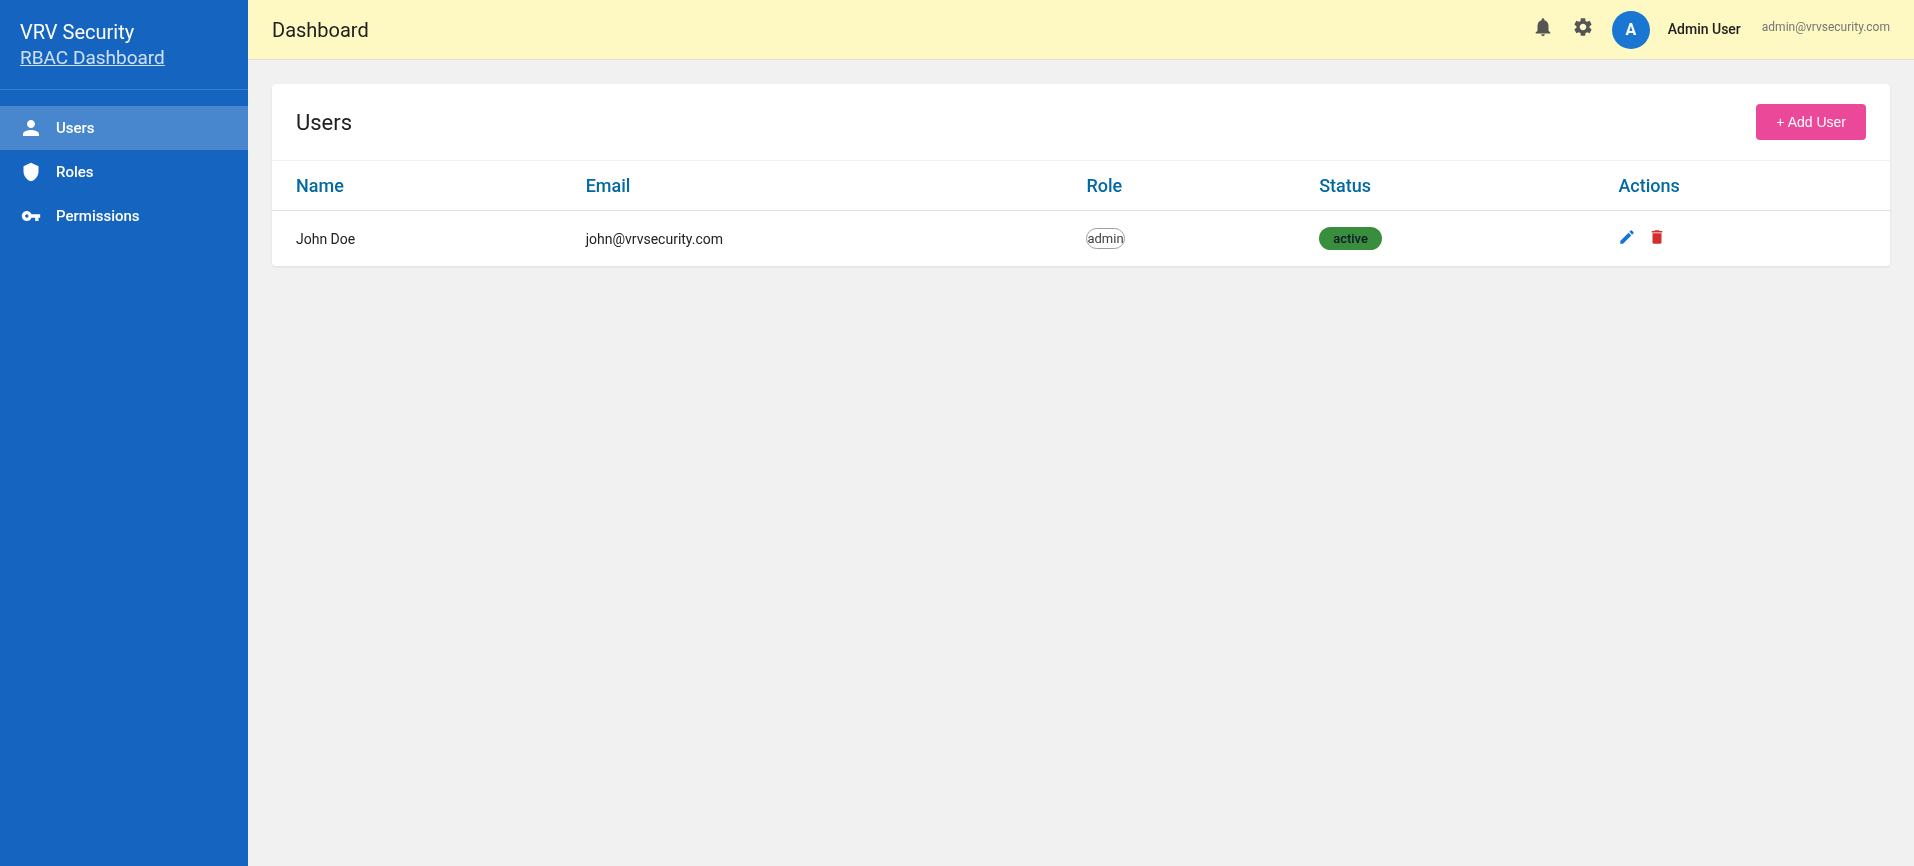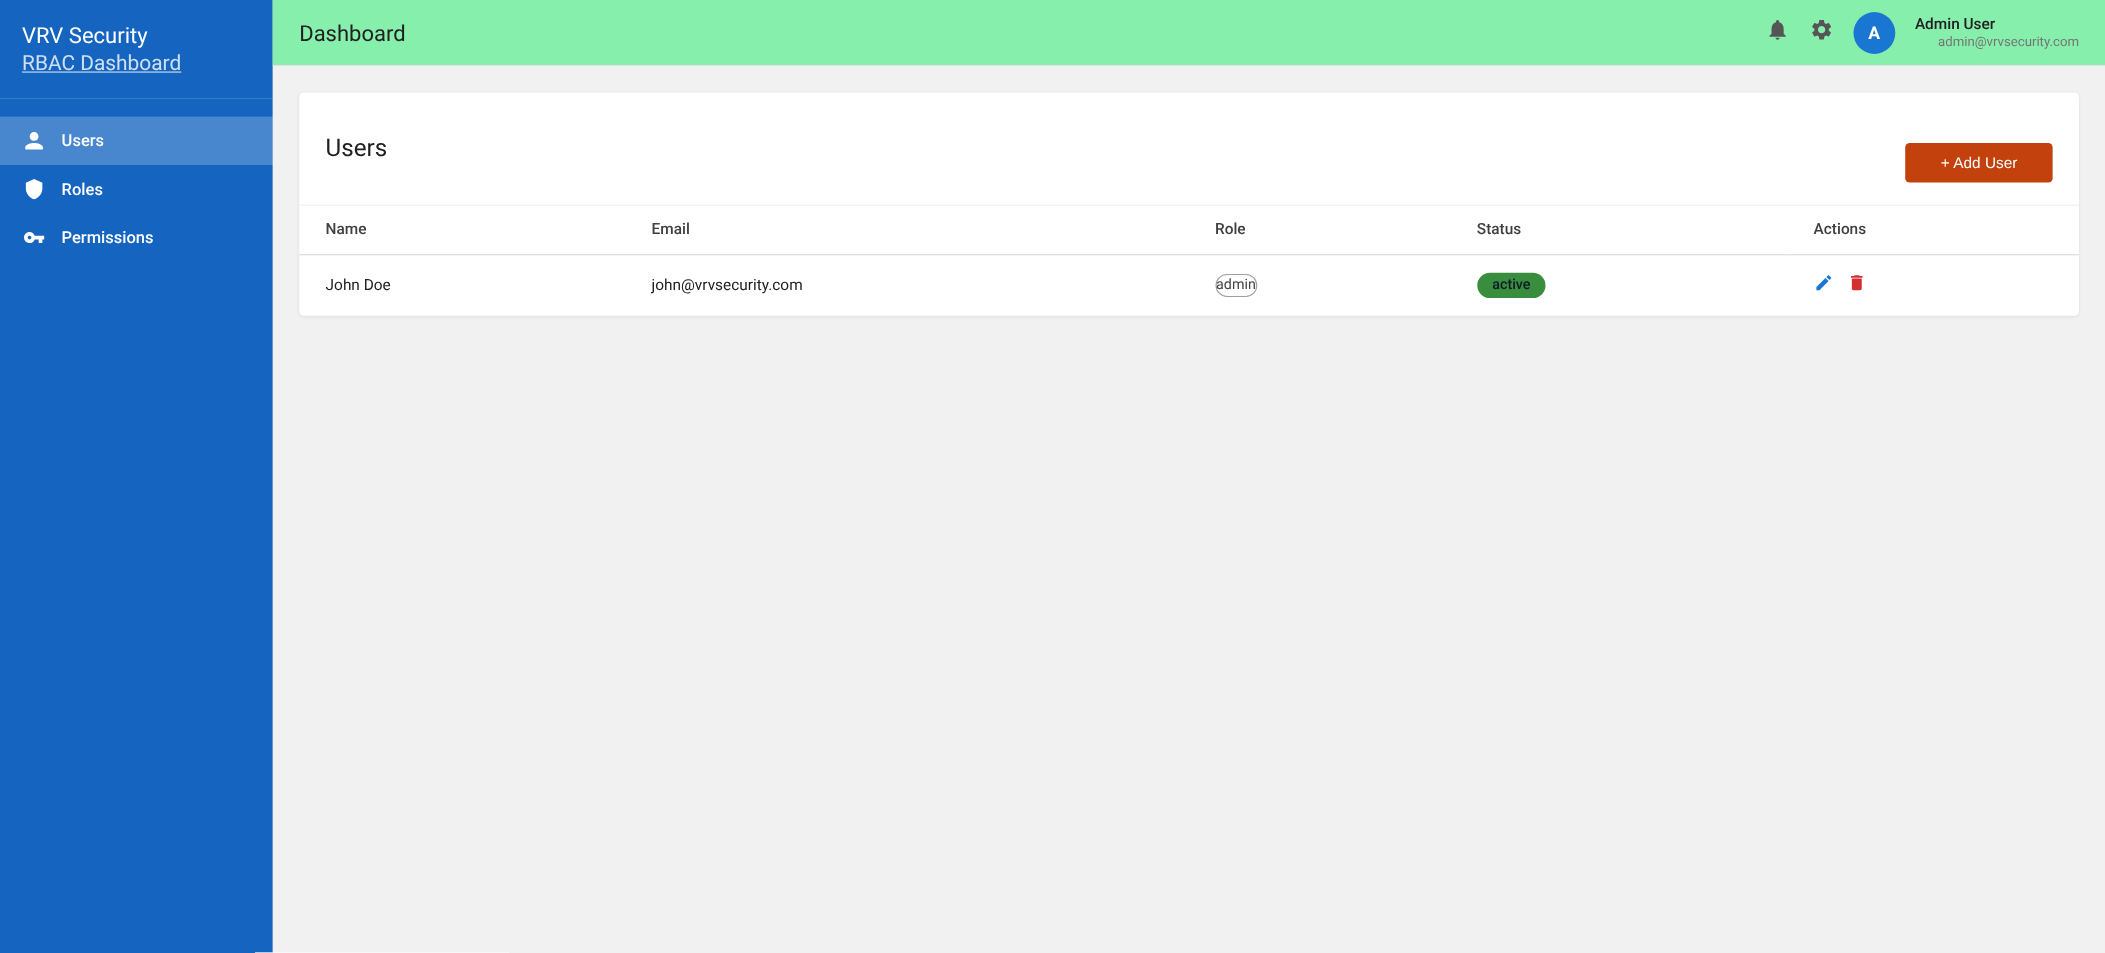--- a/index.html
+++ b/index.html
@@ -70,21 +70,21 @@
     
     #main {
       flex: 1;
       display: flex;
       flex-direction: column;
       background: #f1f1f1;
     }
 
     
     #topbar {
-      background: #86efac;
+      background: #fef9c3;
       height: 60px;
       display: flex;
       align-items: center;
       padding: 0 24px;
       border-bottom: 1px solid #e0e0e0;
     }
     #topbar-title {
       font-size: 20px;
       font-weight: 400;
       color: #212121;
@@ -108,21 +108,20 @@
       display: flex;
       align-items: center;
       justify-content: center;
       color: white;
       font-weight: 700;
       font-size: 16px;
       cursor: pointer;
     }
     #user-info {
       display: flex;
-      flex-direction: column;
       line-height: 1.3;
     }
     #user-name {
       font-size: 14px;
       font-weight: 500;
       color: #212121;
     }
     #user-email {
       font-size: 12px;
       color: #757575;
@@ -149,48 +148,47 @@
       justify-content: space-between;
       padding: 20px 24px;
       border-bottom: 1px solid #f0f0f0;
     }
     #users-card-title {
       font-size: 22px;
       font-weight: 400;
       color: #212121;
     }
     #add-user-button {
-      background: #c2410c;
+      background: #ec4899;
       color: white;
       border: none;
       border-radius: 4px;
-      padding: 10px 32px;
+      padding: 10px 20px;
       font-size: 14px;
       font-weight: 500;
       cursor: pointer;
       display: flex;
       align-items: center;
       gap: 6px;
-      margin-top: 26px;
     }
 
     
     #users-table {
       width: 100%;
       border-collapse: collapse;
     }
     #users-table thead tr {
       border-bottom: 1px solid #e0e0e0;
     }
     #users-table th {
       padding: 14px 24px;
       text-align: left;
-      font-size: 14px;
-      font-weight: 500;
-      color: #404040;
+      font-size: 18px;
+      font-weight: 500;
+      color: #0369a1;
     }
     #users-table td {
       padding: 16px 24px;
       font-size: 14px;
       color: #212121;
       border-bottom: 1px solid #f0f0f0;
     }
     #users-table tbody tr:last-child td {
       border-bottom: none;
     }

